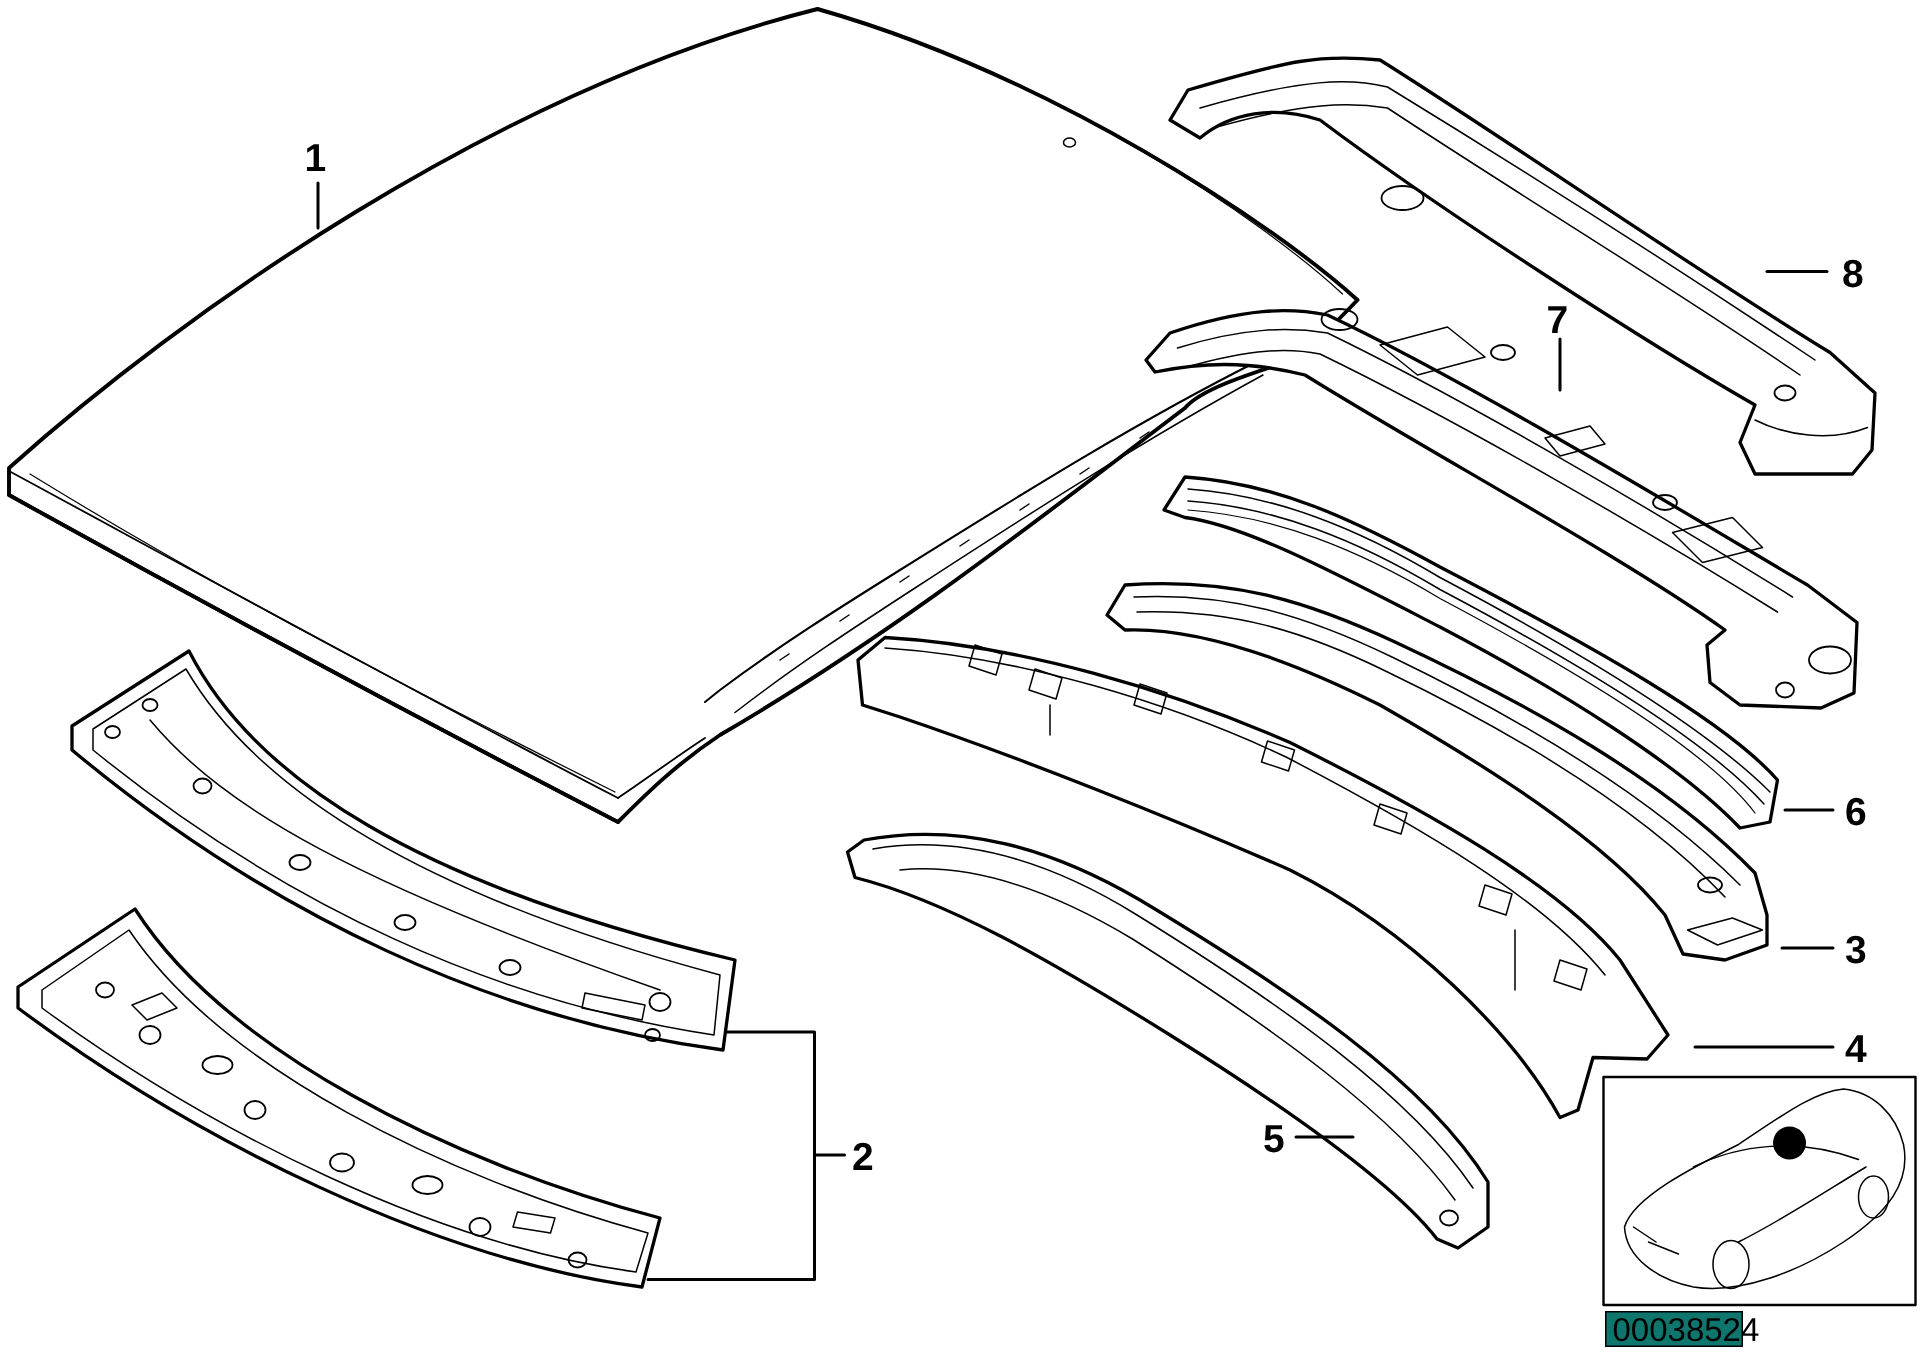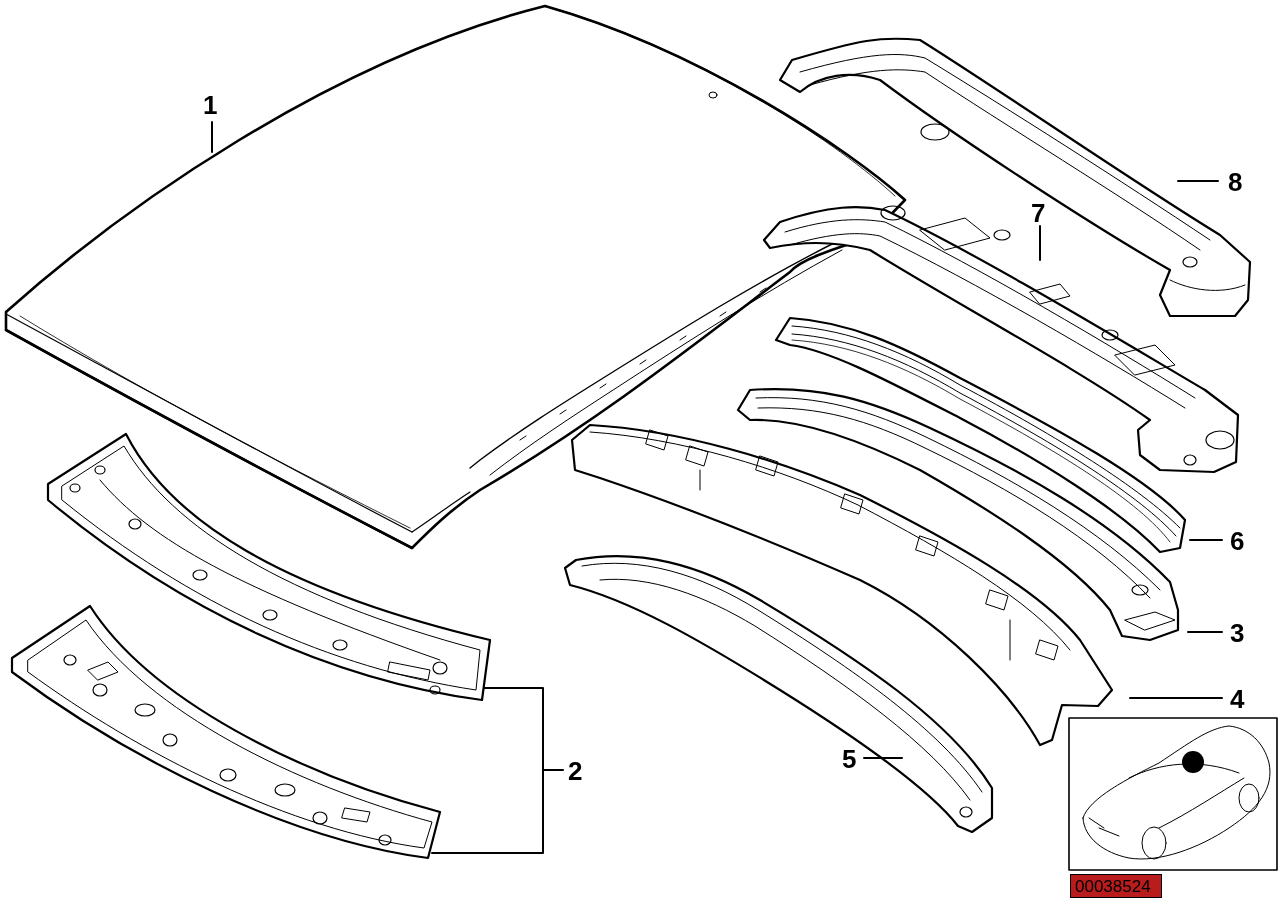--- a/index.html
+++ b/index.html
@@ -2,21 +2,21 @@
 <html><head>
   <meta charset="utf-8">
   <style>
     html, body { margin: 0; padding: 0; background: #ffffff; }
     body { width: 1288px; height: 910px; position: relative; overflow: hidden;
            font-family: "Liberation Sans", sans-serif; }
     #diagram { position: absolute; left: 0; top: 0; width: 1288px; height: 910px; }
     .callout { position: absolute; font-family: "Liberation Sans", sans-serif; font-weight: bold;
                font-size: 26px; color: #000; line-height: 1; }
     .partno { position: absolute; left: 1070px; top: 874px; width: 92px; height: 24px;
-              border: 1.5px solid #000; background: #b91c1c; font-size: 17px;
+              border: 1.5px solid #000; background: #0f766e; font-size: 22px;
               font-family: "Liberation Sans", sans-serif; line-height: 24px; padding-left: 4px;
               box-sizing: border-box; color: #000; }
   </style>
 </head>
 <body>
 
 <svg id="diagram" viewBox="0 0 1288 910" xmlns="http://www.w3.org/2000/svg" fill="none" stroke="#000" stroke-linejoin="round" stroke-linecap="round">
 
   <g>
     <path d="M6,312 C120,210 330,60 545,6 C700,50 850,150 905,200 L868,238 C830,250 800,260 790,272

